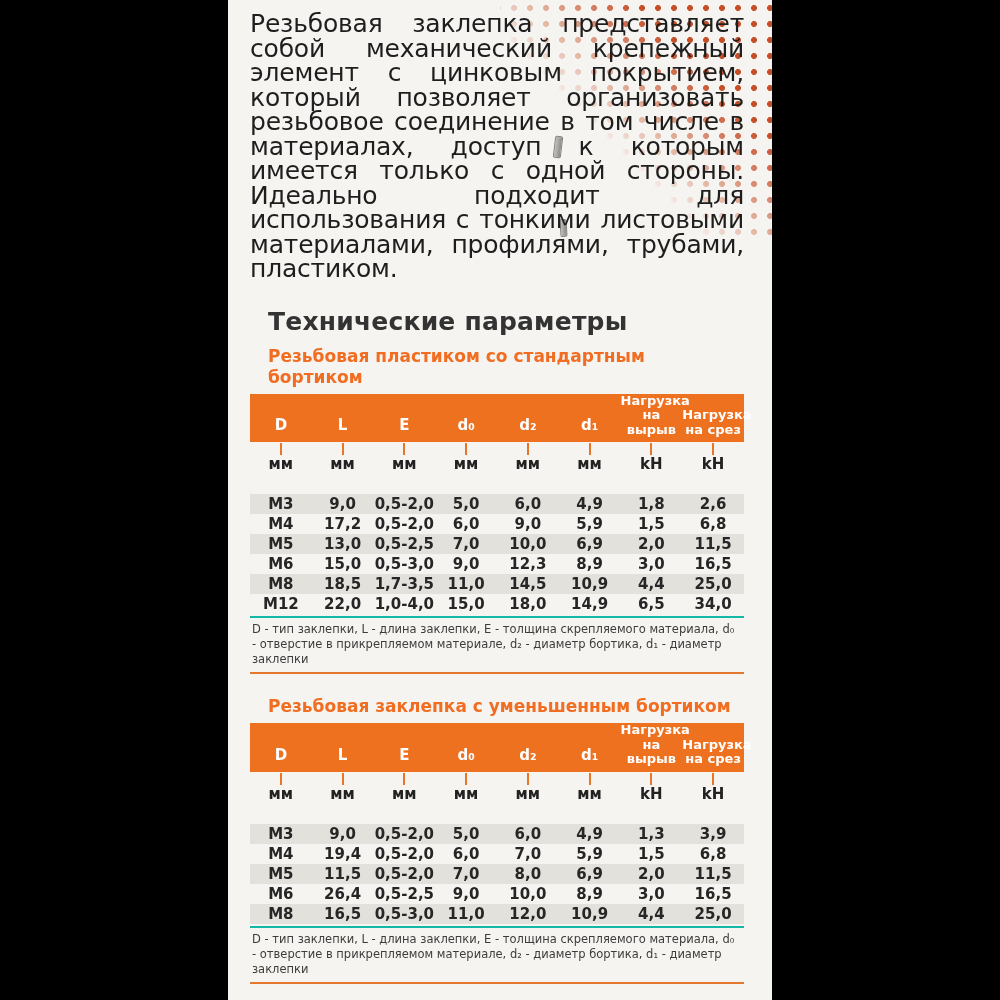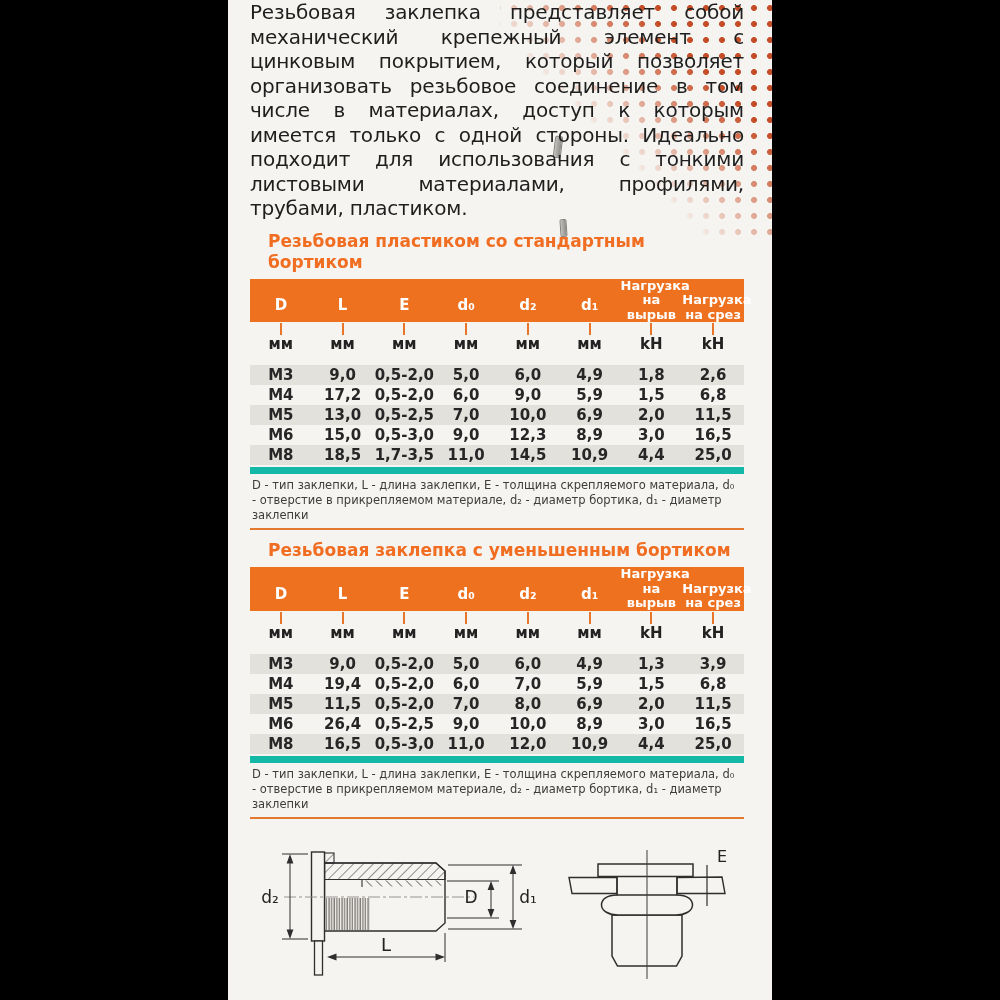--- a/index.html
+++ b/index.html
@@ -23,71 +23,72 @@
   }
   .staple {
     position:absolute; border-radius:2px;
     background:linear-gradient(90deg,#c2c0bb,#8e8c88);
     border:1px solid #83817d;
   }
   .staple.s1 { left:326px; top:136px; width:8px; height:22px; transform:rotate(7deg); }
   .staple.s2 { left:332px; top:219px; width:7px; height:18px; transform:rotate(-4deg); }
   .content { position:relative; padding:0 28px 0 22px; }
   .intro {
-    font-size:20px; line-height:24.5px;
+    margin-top:12px; font-size:25px; line-height:24.5px;
     text-align:justify; color:#1e1e1e; letter-spacing:-0.2px;
   }
   .params-title {
     margin:26px 0 0 18px; font-size:25px; line-height:28px;
     font-weight:600; color:#333; letter-spacing:0.2px;
   }
   .tbl-title {
     margin:10px 0 6px 18px; font-size:17px; line-height:21px;
     font-weight:bold; color:#f06d22;
   }
-  .tbl-title.second { margin-top:10px; }
+  .tbl-title.second { margin-top:22px; }
   table { width:100%; border-collapse:collapse; table-layout:fixed; }
   thead th {
     background:#ee7120; color:#fff; font-weight:bold;
     height:42px; padding:0; text-align:center; vertical-align:middle;
   }
   thead th.single { font-size:15px; vertical-align:bottom; padding-bottom:8px; }
-  thead th.two { font-size:13px; line-height:14.5px; white-space:pre-line; vertical-align:bottom; }
+  thead th.two { font-size:13px; line-height:14.5px; white-space:pre-line; padding-bottom:5px; vertical-align:bottom; }
   tr.ticks td { height:13px; padding:0; }
   .tick { width:2px; height:12px; background:#e8762a; margin:1px auto 0; }
   tr.units td {
-    height:20px; padding:0 0 12px; text-align:center;
+    height:20px; padding:0 0 21px; text-align:center;
     font-size:15px; font-weight:bold; color:#222;
   }
   tbody td {
     height:20px; padding:0; text-align:center;
     font-size:15px; font-weight:bold; color:#262626;
   }
   tbody tr:nth-child(odd) { background:#e3e1db; }
   .footnote {
-    margin-top:2px; border-top:7px solid #14b8a6; border-bottom:2px solid #e2792e;
+    margin-top:2px; border-top:2px solid #14b8a6; border-bottom:2px solid #e2792e;
     padding:4px 2px 5px; font-size:11.5px; line-height:15px; color:#3c3c3c;
   }
   .diagrams { position:relative; margin-top:19px; height:154px; }
   .diag-left { position:absolute; left:0; top:0; }
   .diag-right { position:absolute; left:295px; top:0; }
   svg text { fill:#222; }
 </style>
 </head>
 <body>
 
 <div class="page">
   <div class="dots"></div>
   <div class="staple s1"></div>
   <div class="staple s2"></div>
 
   <div class="content">
 
     <p class="intro">Резьбовая заклепка представляет собой механический крепежный элемент с цинковым покрытием, который позволяет организовать резьбовое соединение в том числе в материалах, доступ к которым имеется только с одной стороны. Идеально подходит для использования с тонкими листовыми материалами, профилями, трубами, пластиком.</p>
 
+    <h1 class="params-title">Технические параметры</h1>
 
     <div class="tbl-title">Резьбовая пластиком со стандартным бортиком</div>
     <table>
       <thead>
         <tr>
           <th class="single">D</th>
           <th class="single">L</th>
           <th class="single">E</th>
           <th class="single">d₀</th>
           <th class="single">d₂</th>
@@ -178,20 +179,30 @@
           <tr>
             <td>M8</td>
             <td>18,5</td>
             <td>1,7-3,5</td>
             <td>11,0</td>
             <td>14,5</td>
             <td>10,9</td>
             <td>4,4</td>
             <td>25,0</td>
           </tr>
+          <tr>
+            <td>M12</td>
+            <td>22,0</td>
+            <td>1,0-4,0</td>
+            <td>15,0</td>
+            <td>18,0</td>
+            <td>14,9</td>
+            <td>6,5</td>
+            <td>34,0</td>
+          </tr>
         </tbody>
     </table>
     <div class="footnote">D - тип заклепки, L - длина заклепки, E - толщина скрепляемого материала, d₀ - отверстие в прикрепляемом материале, d₂ - диаметр бортика, d₁ - диаметр заклепки</div>
 
     <div class="tbl-title second">Резьбовая заклепка с уменьшенным бортиком</div>
     <table>
       <thead>
         <tr>
           <th class="single">D</th>
           <th class="single">L</th>

